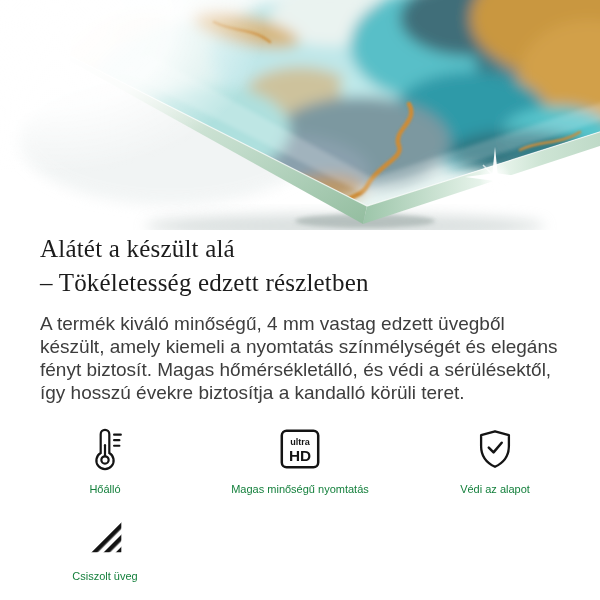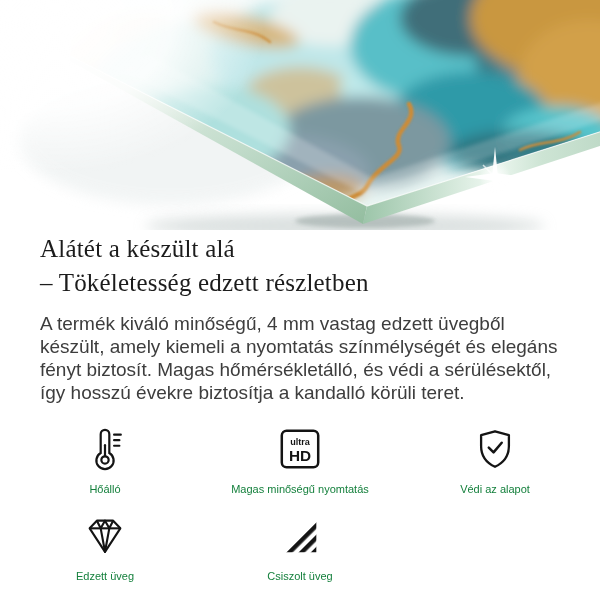--- a/index.html
+++ b/index.html
@@ -167,31 +167,20 @@
       <div class="feature">
         <div class="ficon">
           <svg width="46" height="46" viewBox="0 0 48 48" fill="none" stroke="#141414" stroke-linecap="round" stroke-linejoin="round">
             <path d="M24 5.5 L38.5 9.5 V21 C38.5 31.5 32.5 38.5 24 42.5 C15.5 38.5 9.5 31.5 9.5 21 V9.5 Z" stroke-width="2.4"></path>
             <path d="M17.5 22.5 L22.5 27.5 L31 17.5" stroke-width="2.6"></path>
           </svg>
         </div>
         <div class="flabel">Védi az alapot</div>
       </div>
 
-      <div class="feature">
-        <div class="ficon">
-          <svg width="46" height="46" viewBox="0 0 48 48" fill="none" stroke="#141414" stroke-width="2.2" stroke-linejoin="round">
-            <path d="M15.5 8 H32.5 L40 16 L24 40.5 L8 16 Z"></path>
-            <path d="M8 16 H40"></path>
-            <path d="M15.5 8 L19.5 16 L24 8 L28.5 16 L32.5 8"></path>
-            <path d="M19.5 16 L24 40.5 L28.5 16"></path>
-          </svg>
-        </div>
-        <div class="flabel">Edzett üveg</div>
-      </div>
 
       <div class="feature">
         <div class="ficon">
           <svg width="46" height="46" viewBox="0 0 48 48">
             <defs>
               <pattern id="diagPat1" width="9" height="9" patternUnits="userSpaceOnUse" patternTransform="rotate(45)">
                 <rect width="4.6" height="9" fill="#141414"></rect>
               </pattern>
             </defs>
             <path d="M7 41 L41 7 L41 41 Z" fill="url(#diagPat1)"></path>

